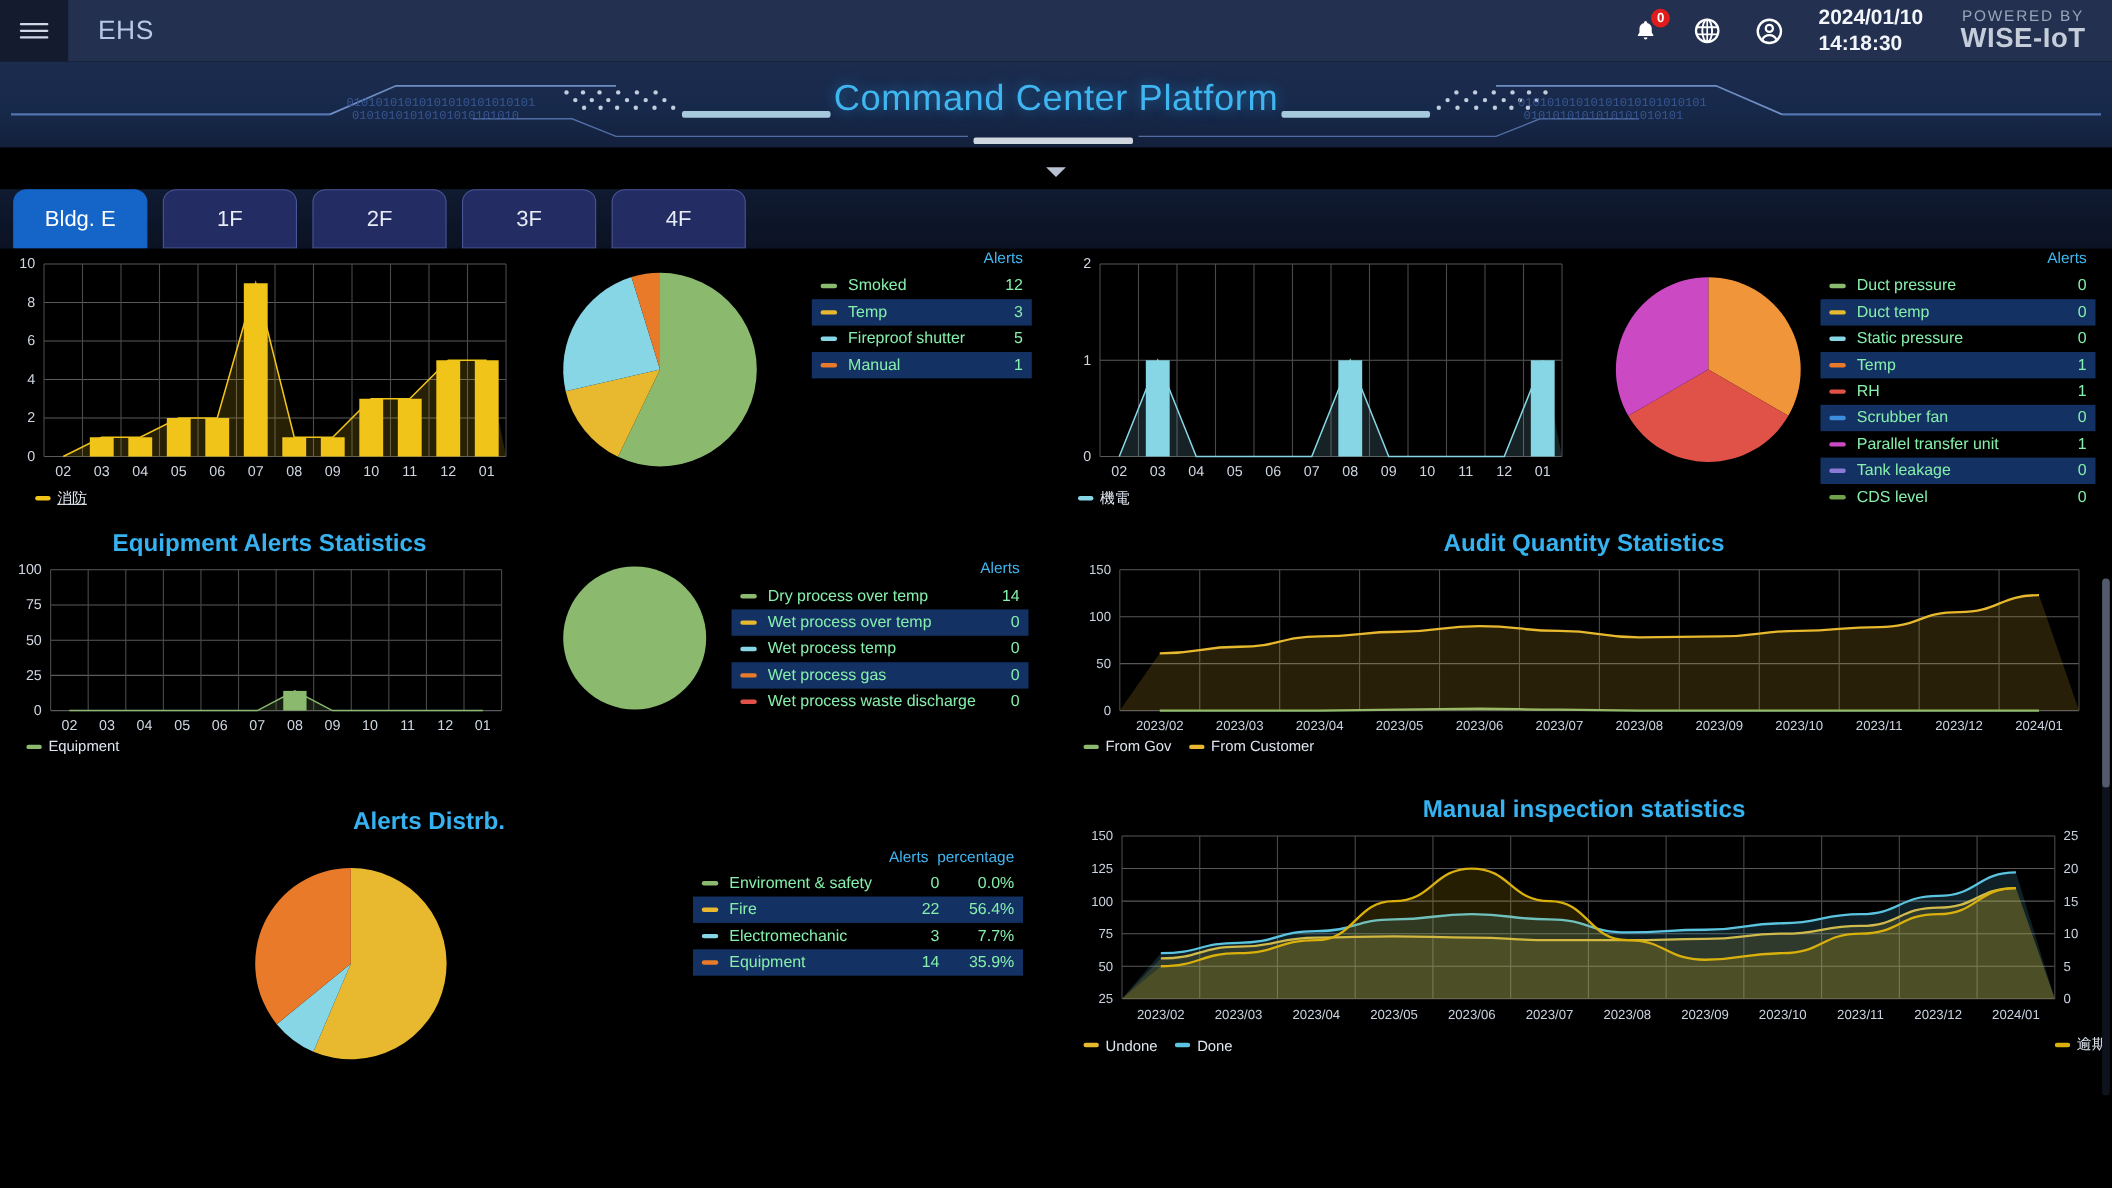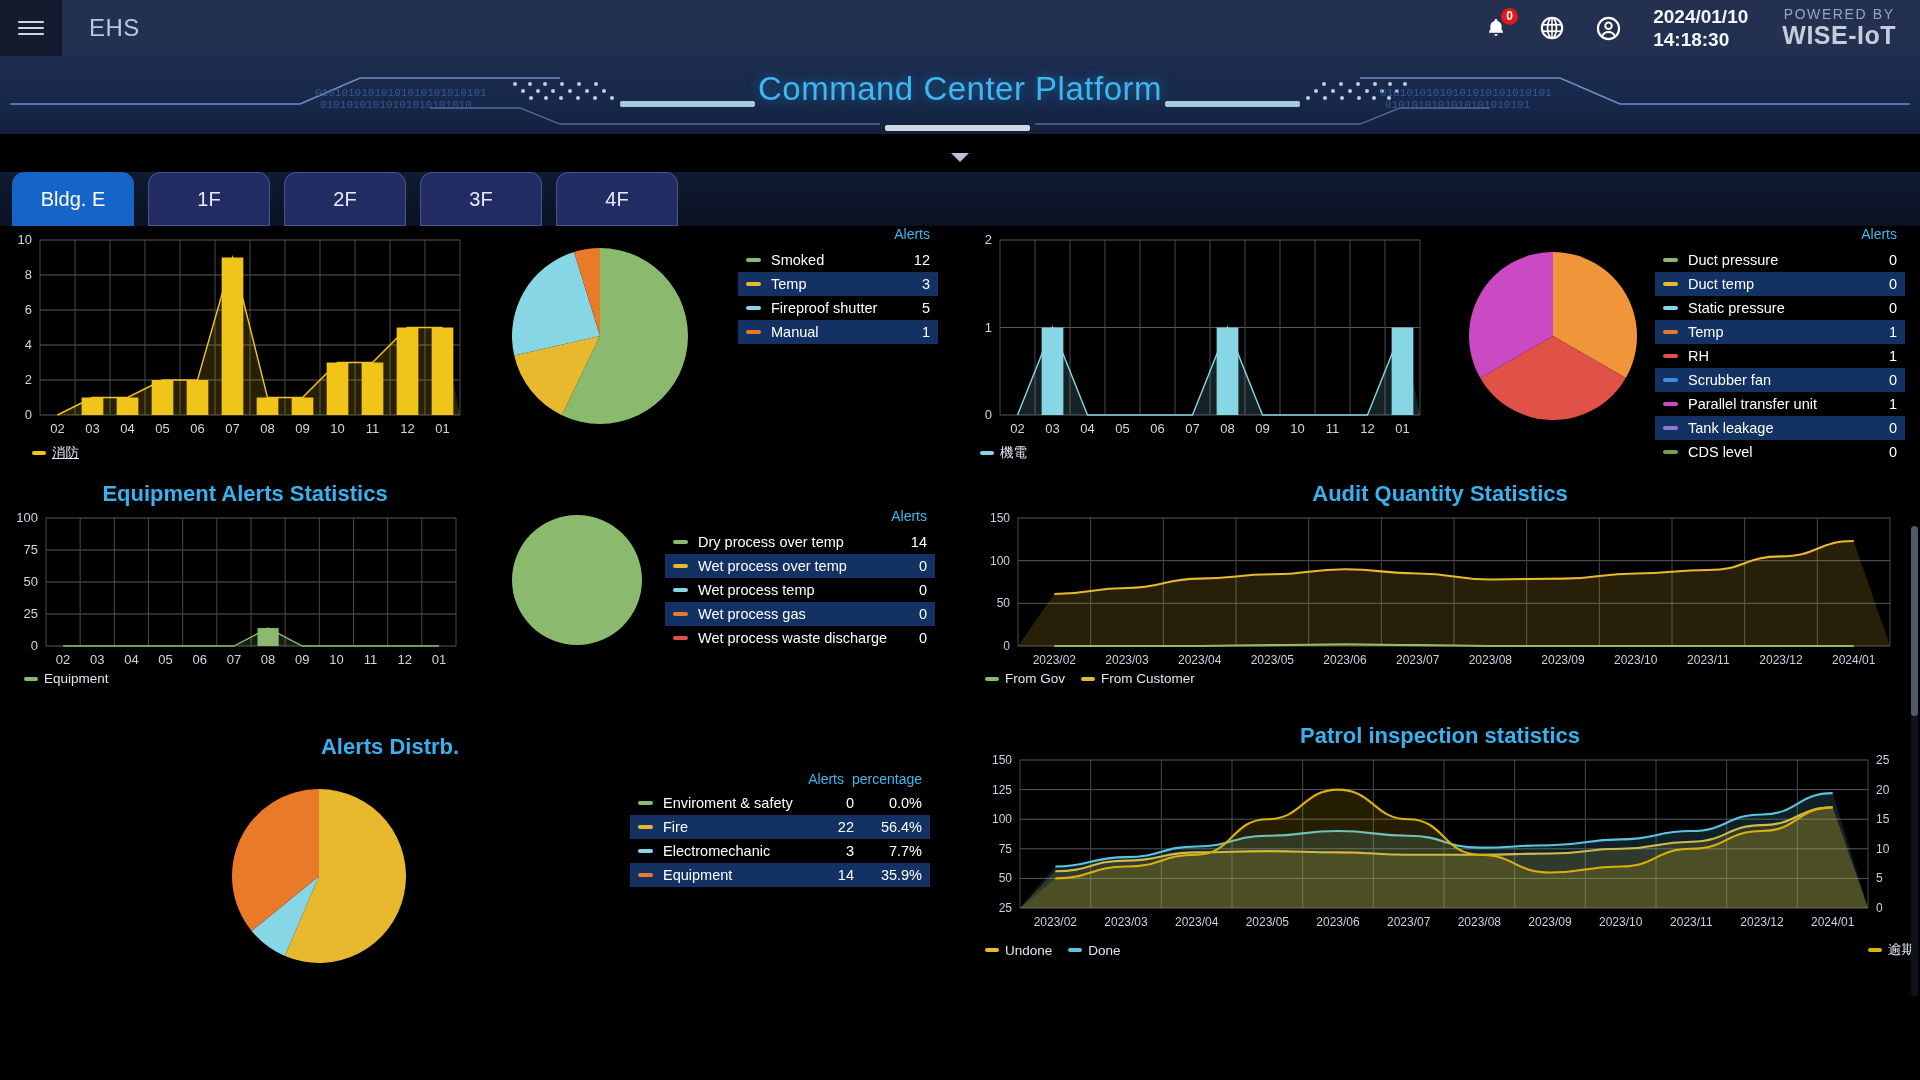--- a/index.html
+++ b/index.html
@@ -42,21 +42,21 @@
   .tab{ width:122px; height:54px; border-radius:12px 12px 0 0; background:#232c63;
     border:1px solid #4a5596; color:#e7ecf7; font-size:20px; display:flex;
     align-items:center; justify-content:center; }
   .tab.active{ background:#1565c8; border-color:#1565c8; color:#fff;}
 
   
   .content{ position:absolute; left:0; top:226px; width:1920px; height:828px; background:#000;}
   .panel{ position:absolute; }
   .ptitle{ text-align:center; color:#36b2f0; font-size:22px; font-weight:700; }
   .legend-title{ color:#3fb6f0; font-size:14px; text-align:right; }
-  .lgrow{ display:flex; align-items:center; height:24px; font-size:14.5px; color:#ffffff; padding:0 8px;}
+  .lgrow{ display:flex; align-items:center; height:24px; font-size:14.5px; color:#86efac; padding:0 8px;}
   .lgrow.alt{ background:#133163; }
   .swatch{ width:15px; height:4px; border-radius:2px; margin-right:10px; flex:0 0 15px;}
   .lgname{ flex:1; white-space:nowrap; }
   .lgval{ width:46px; text-align:right; }
   .lgpct{ width:68px; text-align:right; }
   .axis-txt{ font-size:13px; fill:#cfd6e2; }
   .axis-txt-s{ font-size:12px; fill:#c9d2df; }
   .footlegend{ display:flex; align-items:center; gap:6px; font-size:13.5px; color:#dfe6f0; }
   .footlegend .sw{ width:14px;height:4px;border-radius:2px; }
   .fl-group{ display:flex; gap:16px; align-items:center;}
@@ -560,21 +560,21 @@
       <span class="lgpct">7.7%</span>
     </div>
     <div class="lgrow alt">
       <span class="swatch" style="background:#e87a2a"></span>
       <span class="lgname">Equipment</span>
       <span class="lgval">14</span>
       <span class="lgpct">35.9%</span>
     </div>
   </div>
 
-  <div class="ptitle" style="position:absolute; left:970px; top:497px; width:940px;">Patrol inspection statistics</div>
+  <div class="ptitle" style="position:absolute; left:970px; top:497px; width:940px;">Manual inspection statistics</div>
   <div class="panel" style="left:970px; top:524px; width:948px; height:190px;">
     <svg id="svg-patrol" width="948" height="190">
         <line x1="50" y1="158" x2="898" y2="158" stroke="#585858" stroke-width="1"></line>
         <text x="42" y="162" text-anchor="end" class="axis-txt-s">25</text>
         <line x1="50" y1="128.4" x2="898" y2="128.4" stroke="#585858" stroke-width="1"></line>
         <text x="42" y="132.4" text-anchor="end" class="axis-txt-s">50</text>
         <line x1="50" y1="98.8" x2="898" y2="98.8" stroke="#585858" stroke-width="1"></line>
         <text x="42" y="102.8" text-anchor="end" class="axis-txt-s">75</text>
         <line x1="50" y1="69.2" x2="898" y2="69.2" stroke="#585858" stroke-width="1"></line>
         <text x="42" y="73.2" text-anchor="end" class="axis-txt-s">100</text>

